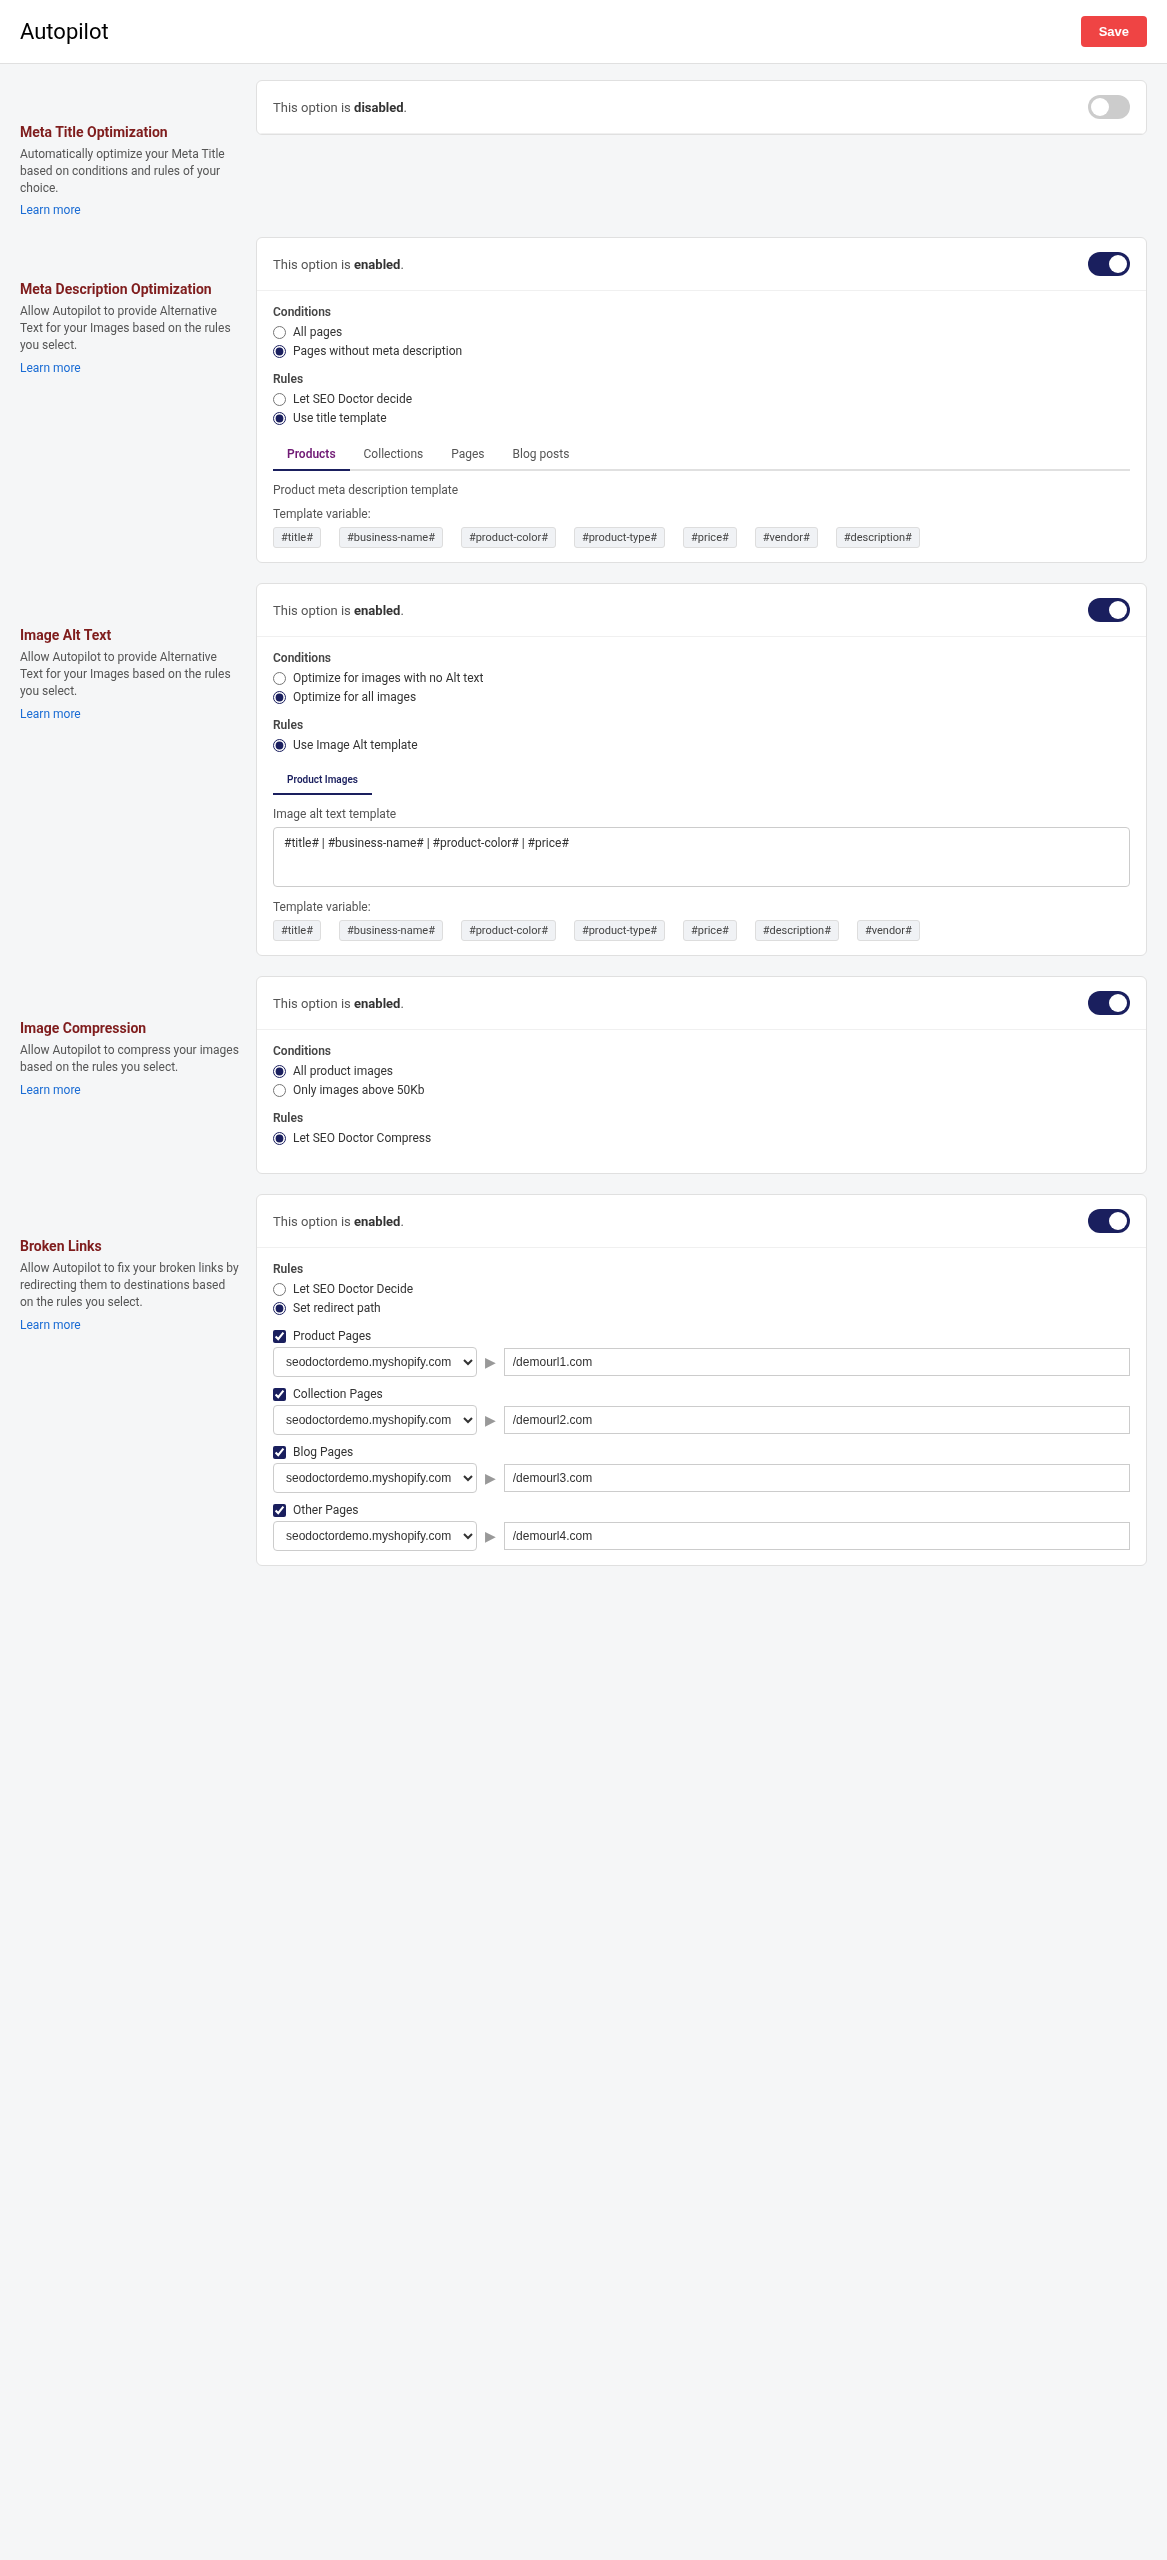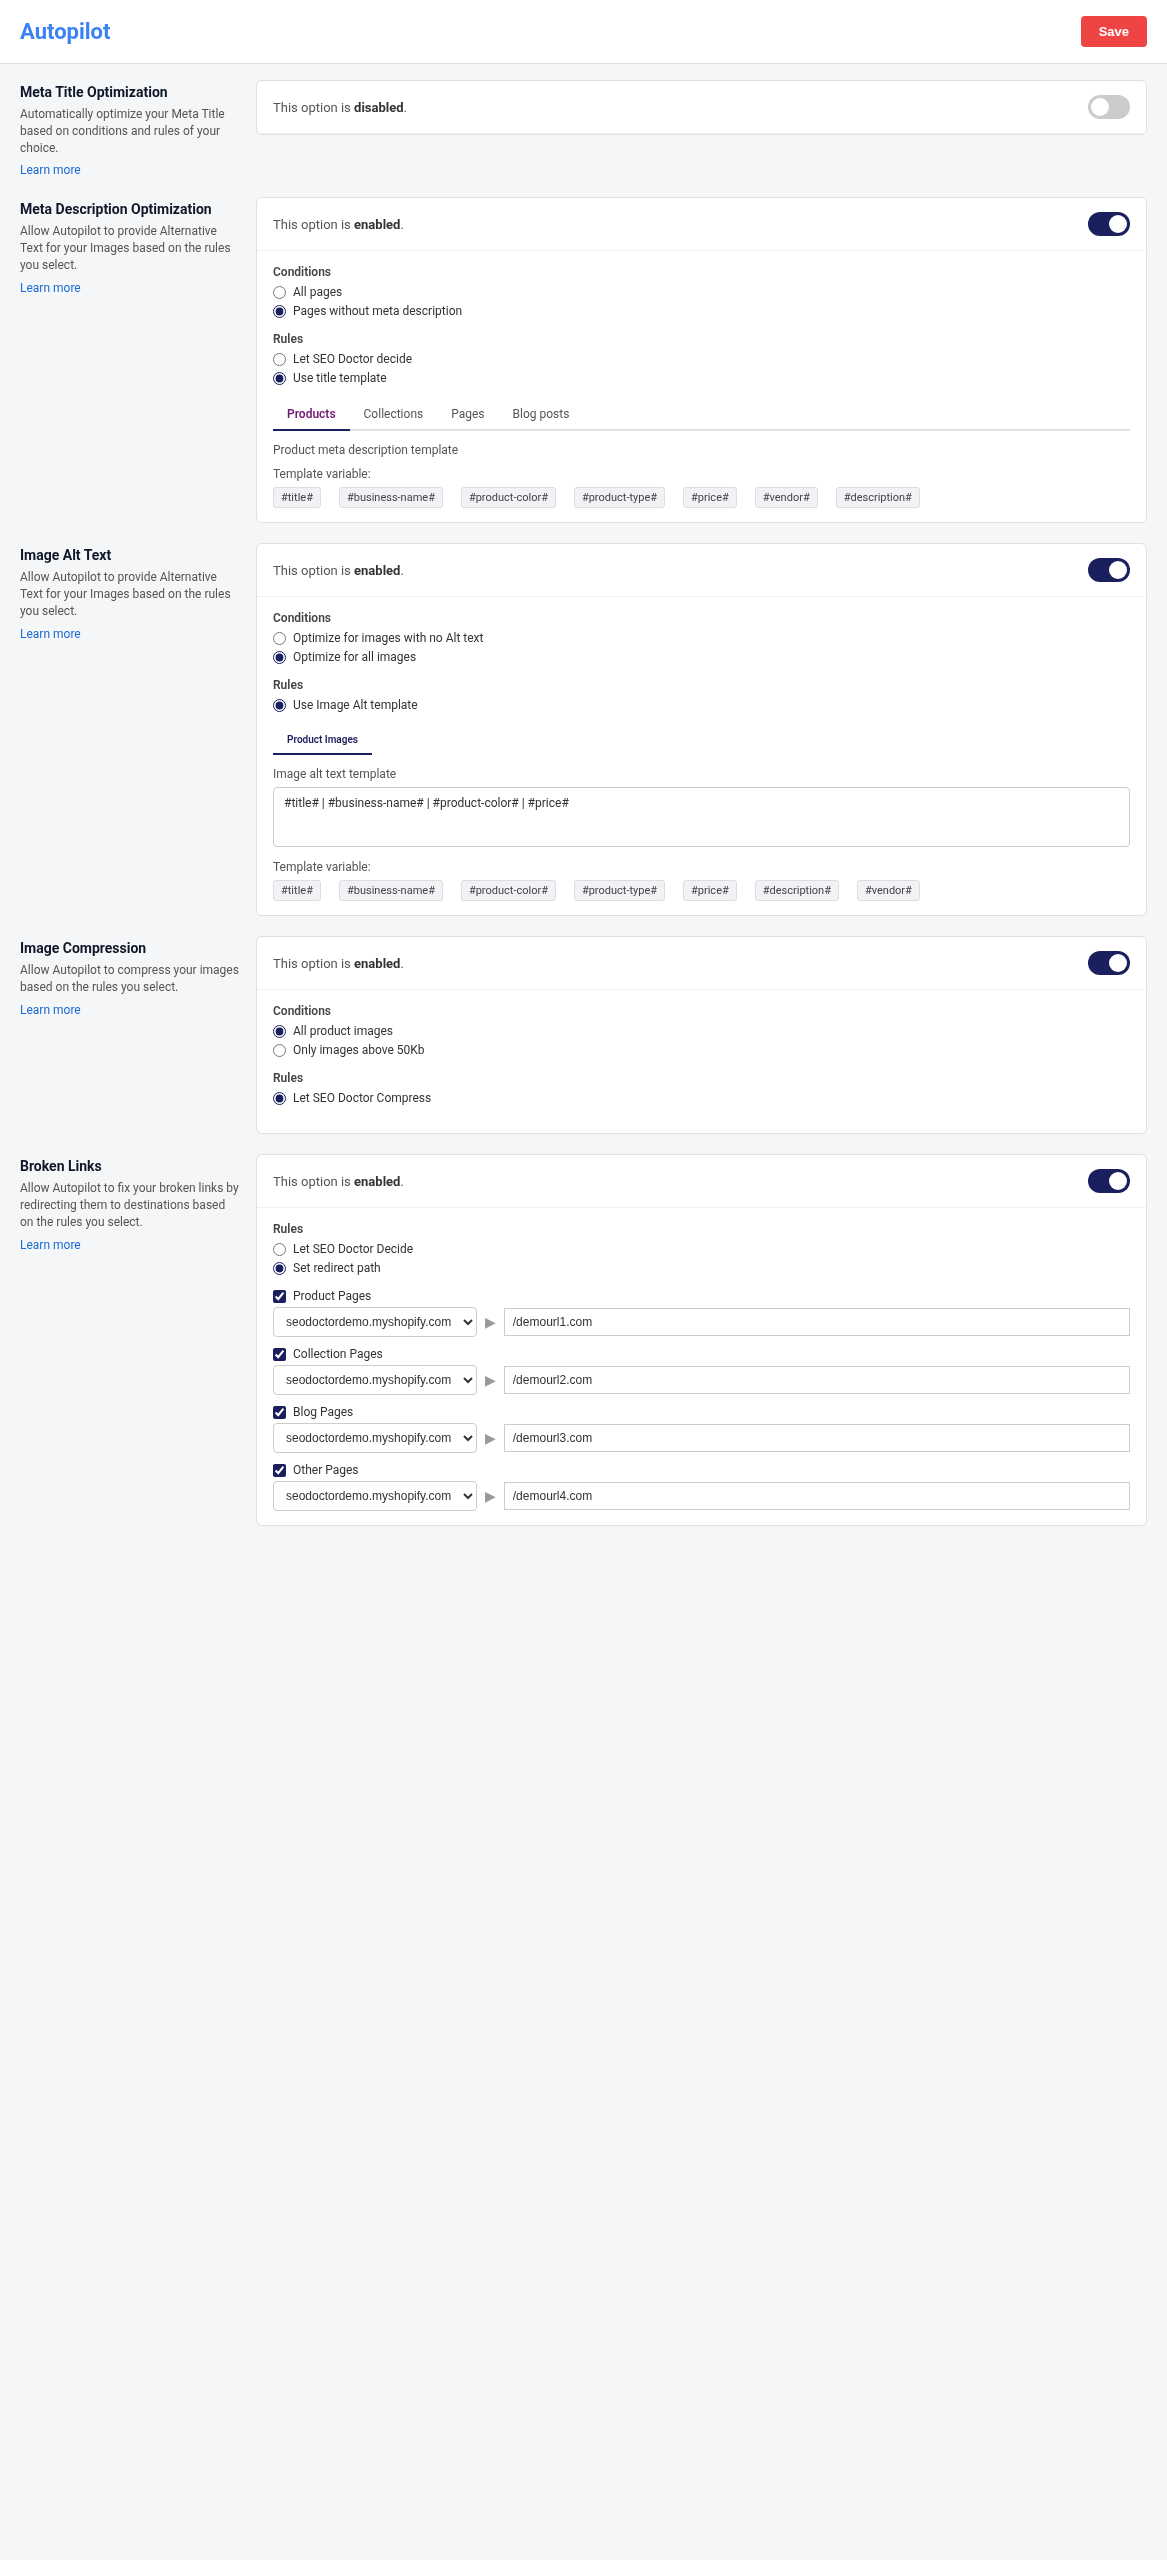--- a/index.html
+++ b/index.html
@@ -12,22 +12,22 @@
     .page-header {
       display: flex;
       justify-content: space-between;
       align-items: center;
       padding: 16px 20px;
       background: #fff;
       border-bottom: 1px solid #e0e0e0;
     }
     .page-title {
       font-size: 22px;
-      font-weight: 700;
-      color: #3b82f6;
+      font-weight: 400;
+      color: #000000;
     }
     .save-btn {
       background: #ef4444;
       color: #fff;
       border: none;
       border-radius: 4px;
       padding: 8px 18px;
       font-size: 13px;
       font-weight: 600;
       cursor: pointer;
@@ -44,22 +44,23 @@
       align-items: flex-start;
     }
     .section-left {
       width: 220px;
       flex-shrink: 0;
       padding-top: 4px;
     }
     .section-left h2 {
       font-size: 14px;
       font-weight: 700;
-      color: #0f172a;
+      color: #7f1d1d;
       margin-bottom: 6px;
+      margin-top: 40px;
     }
     .section-left p {
       font-size: 12px;
       color: #555;
       line-height: 1.4;
       margin-bottom: 6px;
     }
     .learn-more {
       color: #1a6cd4;
       font-size: 12px;

